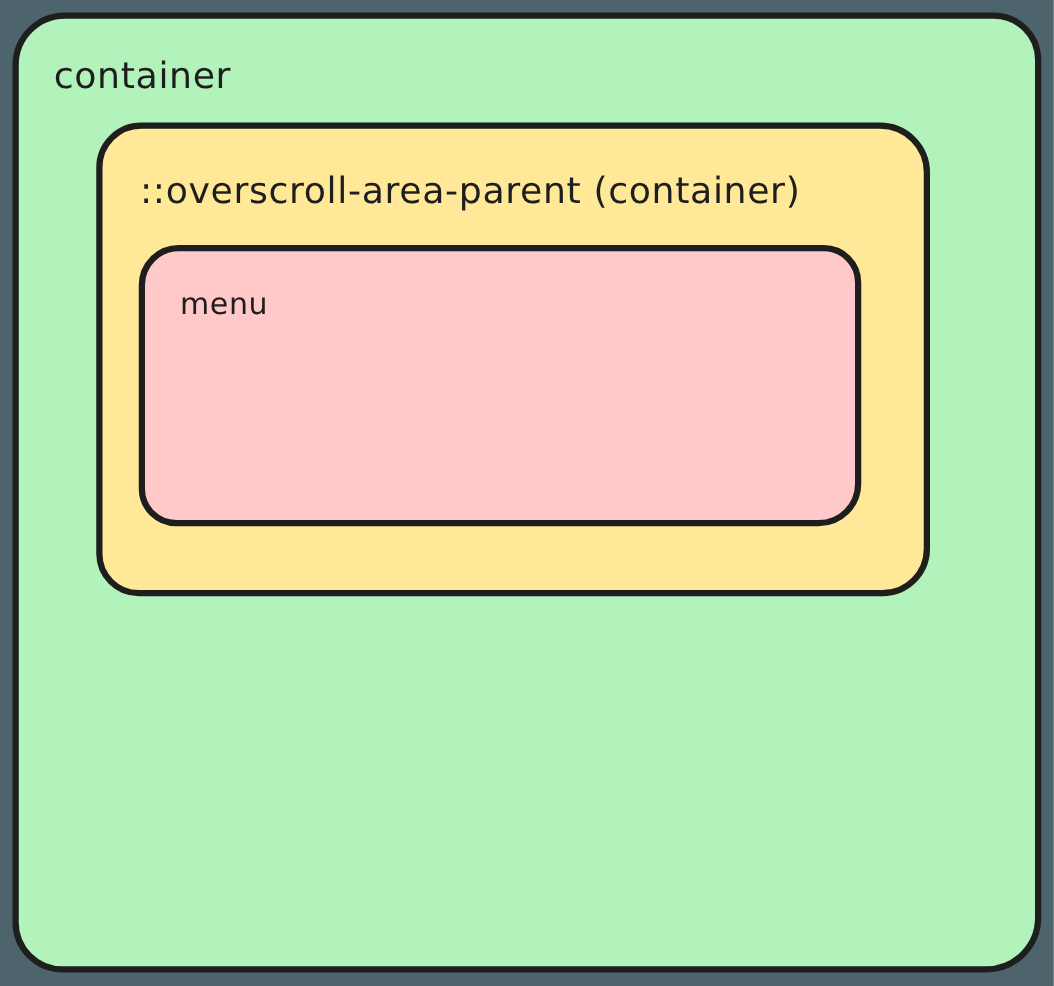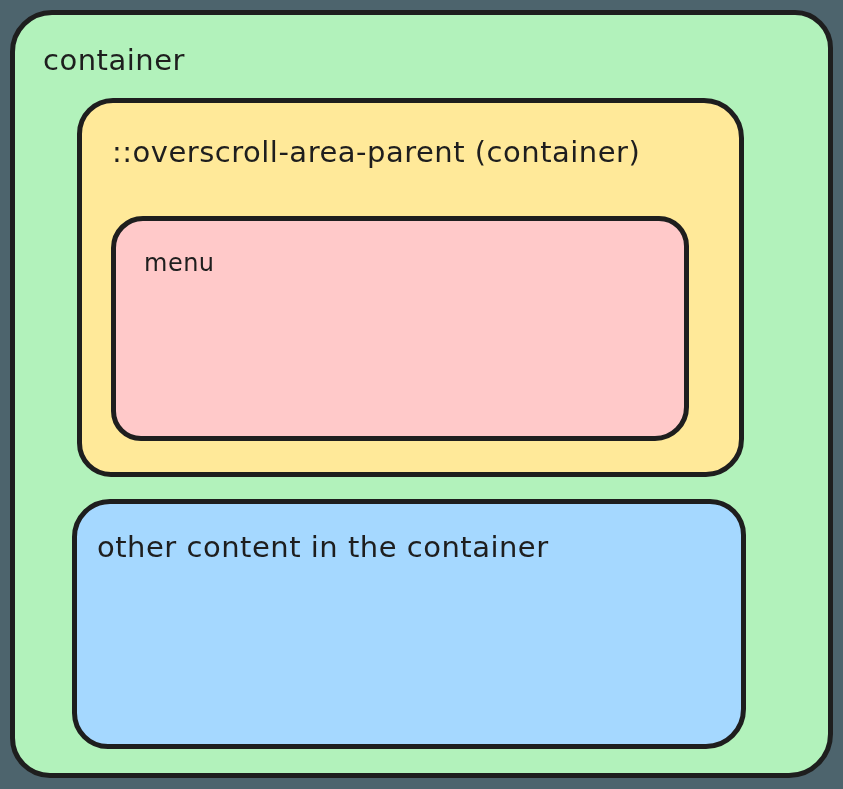--- a/index.html
+++ b/index.html
@@ -60,21 +60,20 @@
     font-size: 29px;
   }
   
   .menu-box {
     left: 111px;
     top: 196px;
     width: 578px;
     height: 225px;
     background: #ffc9c9;
     border-radius: 32px 30px 34px 30px;
-    margin-top: 20px;
   }
   .menu-box > .box-label {
     position: absolute;
     left: 28px;
     top: 28px;
     font-size: 24px;
   }
   
   .other-box {
     left: 72px;
@@ -101,17 +100,14 @@
   </div>
 
   <div class="sketch-box parent-box" style="background: rgb(255, 233, 153);">
     <span class="box-label">::overscroll-area-parent (container)</span>
   </div>
 
   <div class="sketch-box menu-box" style="background: rgb(255, 201, 201);">
     <span class="box-label">menu</span>
   </div>
 
-  <div class="sketch-box other-box" style="background: rgb(165, 216, 255);">
-    <span class="box-label">other content in the container</span>
-  </div>
 
 </div>
 
 </body></html>

